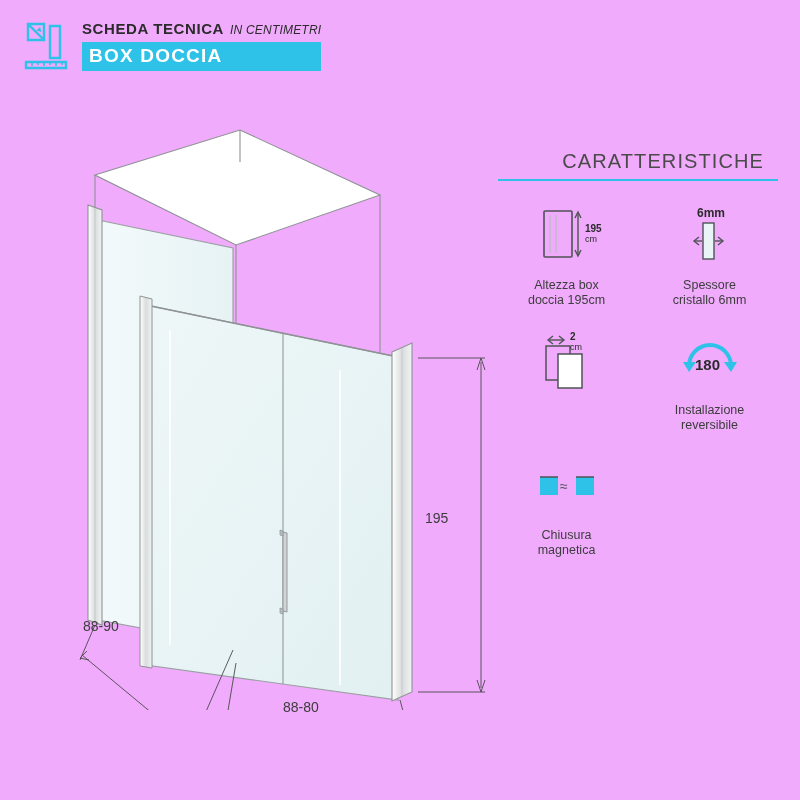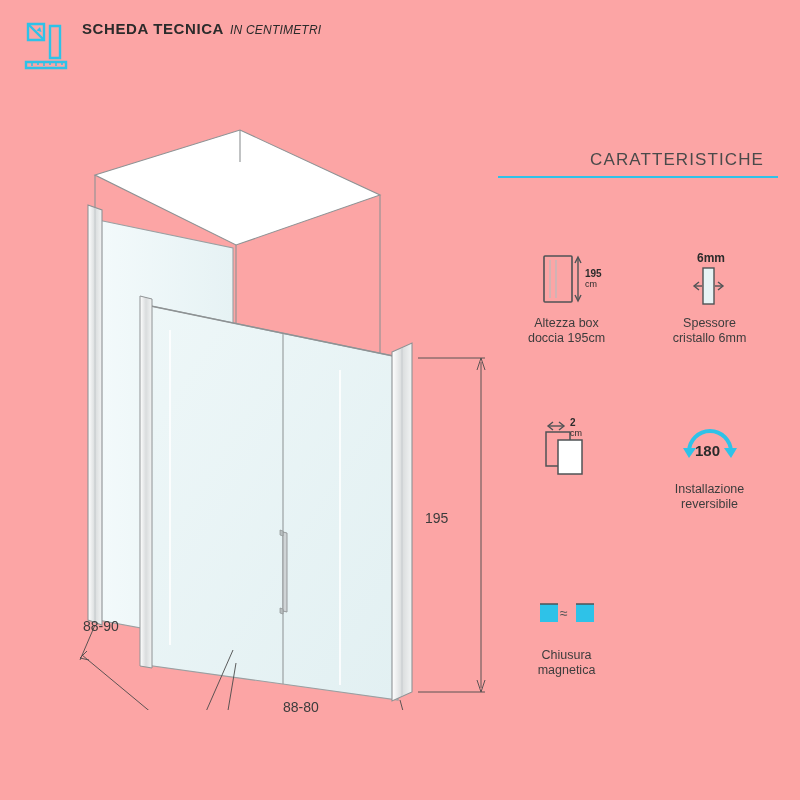--- a/index.html
+++ b/index.html
@@ -11,21 +11,21 @@
     width: 800px;
     height: 800px;
     font-family: "Liberation Sans", sans-serif;
     color: #3c3c3c;
     position: relative;
     overflow: hidden;
   }
   .page {
     position: absolute;
     inset: 0;
-    background: #fca5a5;
+    background: #f0abfc;
     padding-left: 48px;
   }
 
   
   .header {
     position: absolute;
     left: 22px;
     top: 18px;
     display: flex;
     align-items: flex-start;
@@ -83,21 +83,21 @@
 
   
   .features {
     position: absolute;
     left: 498px;
     top: 150px;
     width: 280px;
   }
   .features-title {
     text-align: right;
-    font-size: 17px;
+    font-size: 20px;
     letter-spacing: 1.1px;
     color: #4a4a4a;
     padding-right: 14px;
     padding-bottom: 6px;
   }
   .features-rule {
     height: 2px;
     background: #2ec2e8;
     width: 100%;
     margin-bottom: 18px;
@@ -112,24 +112,23 @@
     display: flex;
     flex-direction: column;
     align-items: center;
     text-align: center;
   }
   .feat-ico {
     width: 74px;
     height: 72px;
     display: flex;
     justify-content: center;
-    margin-top: 48px;
   }
   .feat-label {
-    margin-top: 0;
+    margin-top: 7px;
     font-size: 12.5px;
     line-height: 15px;
     color: #3d3d3d;
     white-space: pre-line;
     max-width: 165px;
   }
 
   .dim-label {
     position: absolute;
     font-size: 14px;
@@ -155,20 +154,23 @@
           <path d="M4,44 L44,44 L44,50 L4,50 Z"></path>
           <path d="M10,44 L10,48 M16,44 L16,47 M22,44 L22,48 M28,44 L28,47 M34,44 L34,48 M40,44 L40,47" stroke-width="1.6"></path>
         </g>
       </svg>
     </div>
     <div class="header-text">
       <div class="header-line1">
         <span class="title-main">SCHEDA TECNICA</span>
         <span class="title-sub">IN CENTIMETRI</span>
       </div>
+      <div class="header-line2">
+        <span>BOX DOCCIA</span>
+      </div>
     </div>
   </div>
 
   <div class="drawing">
     <svg width="470" height="610" viewBox="0 0 470 610">
       <defs>
         <linearGradient id="glassFront" x1="0" y1="0" x2="1" y2="1">
           <stop offset="0%" stop-color="#eef7f8"></stop>
           <stop offset="100%" stop-color="#e2f0f2"></stop>
         </linearGradient>

